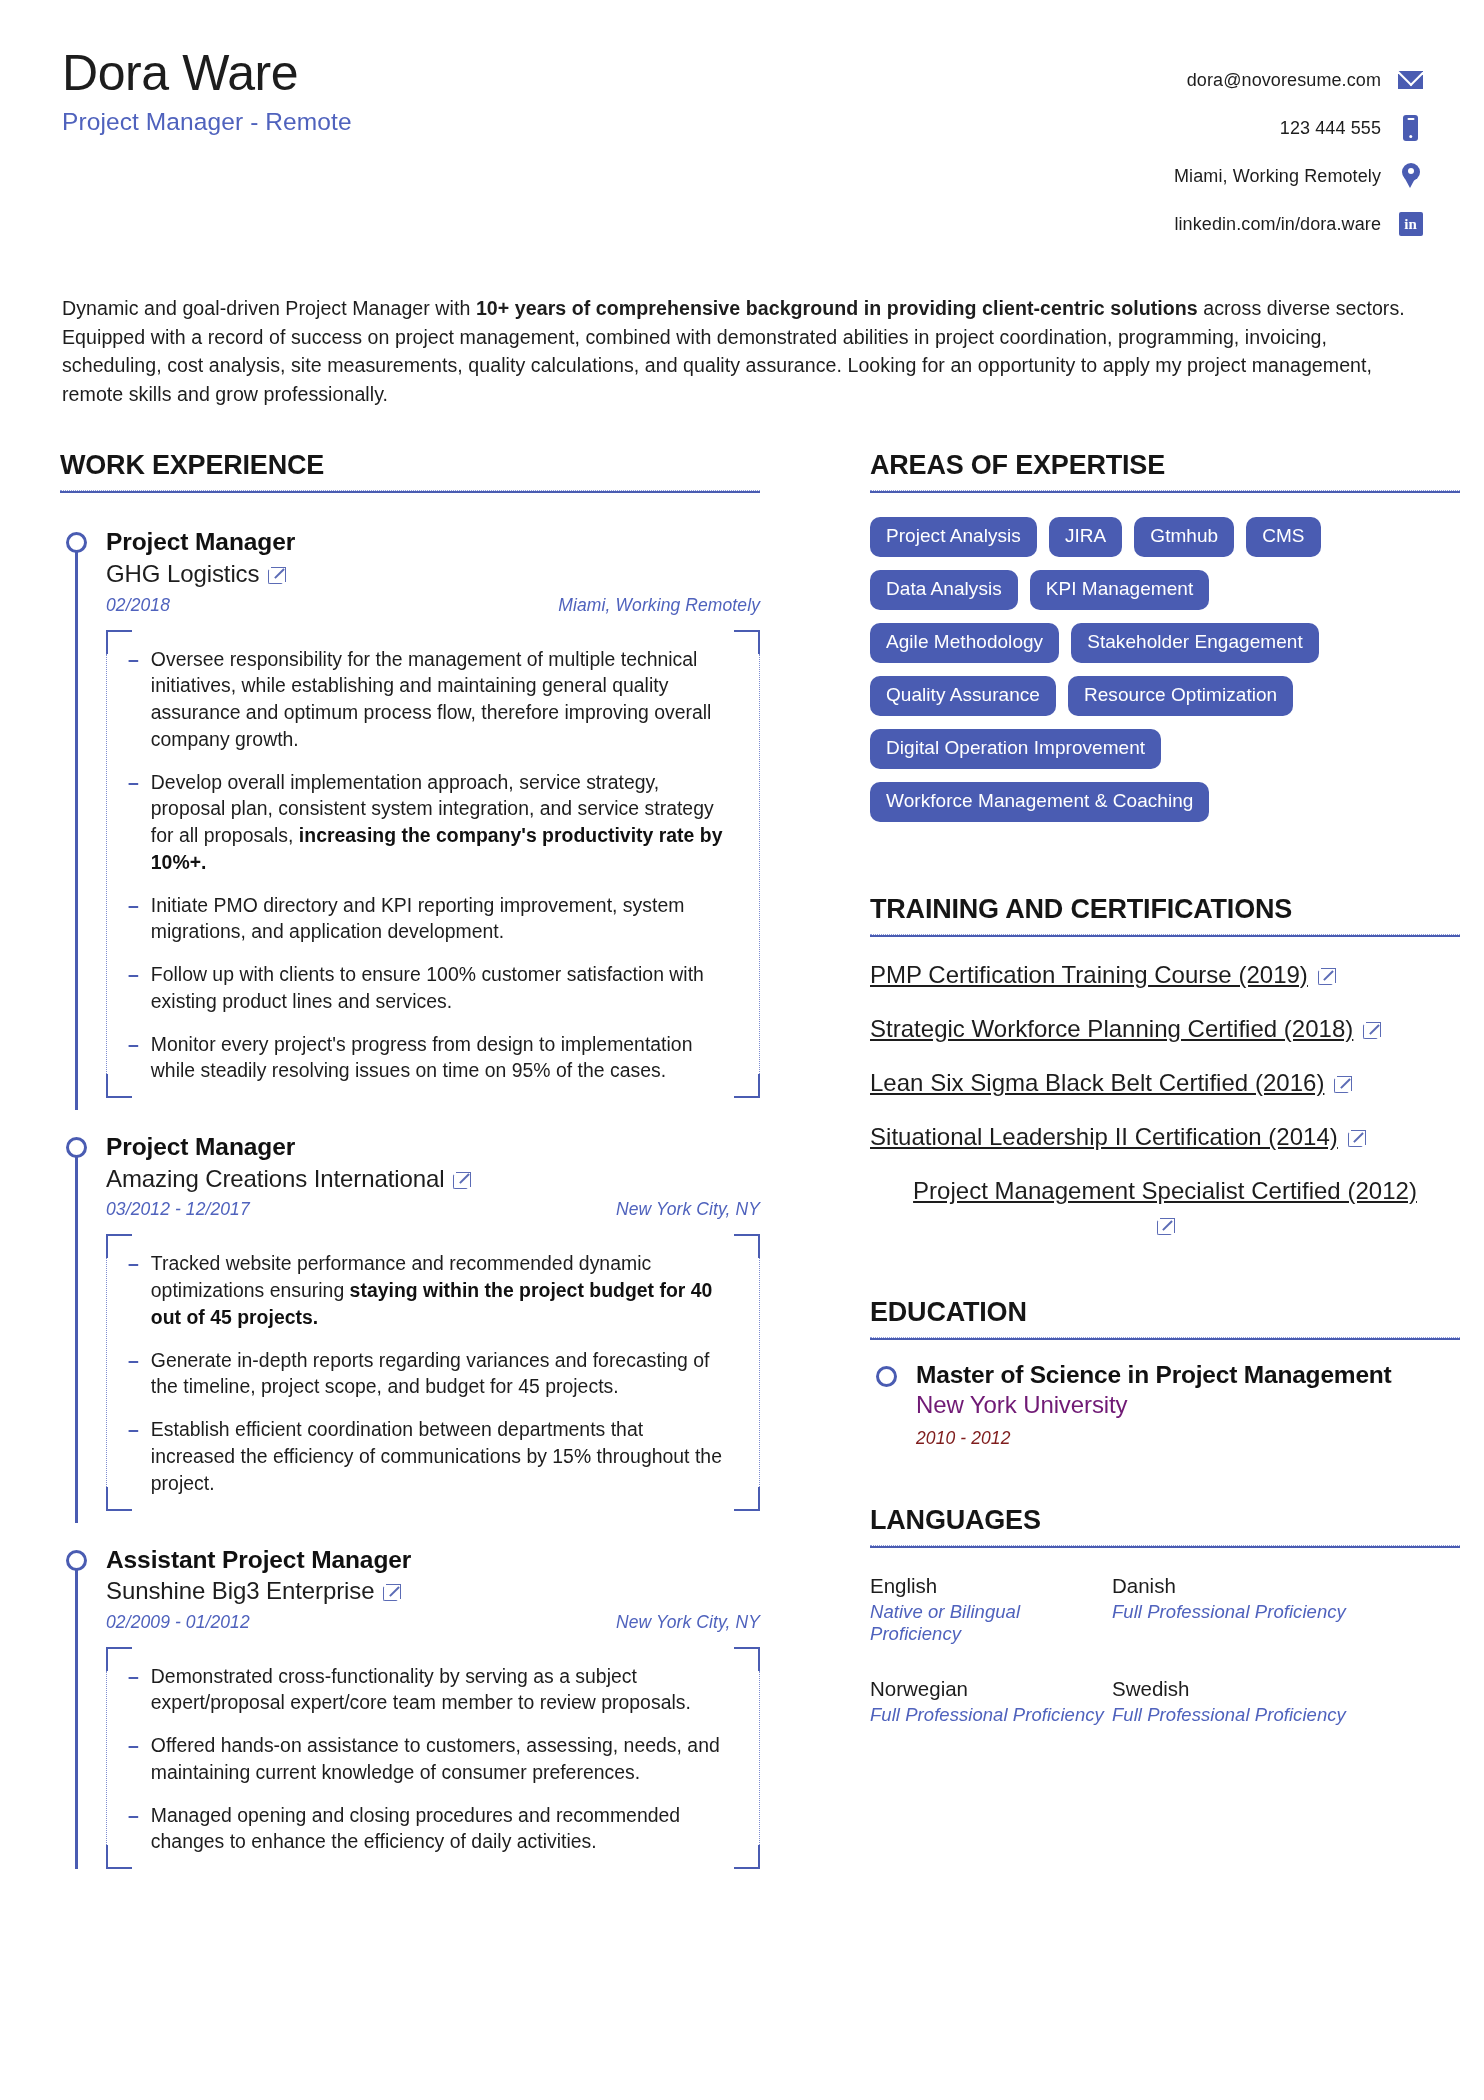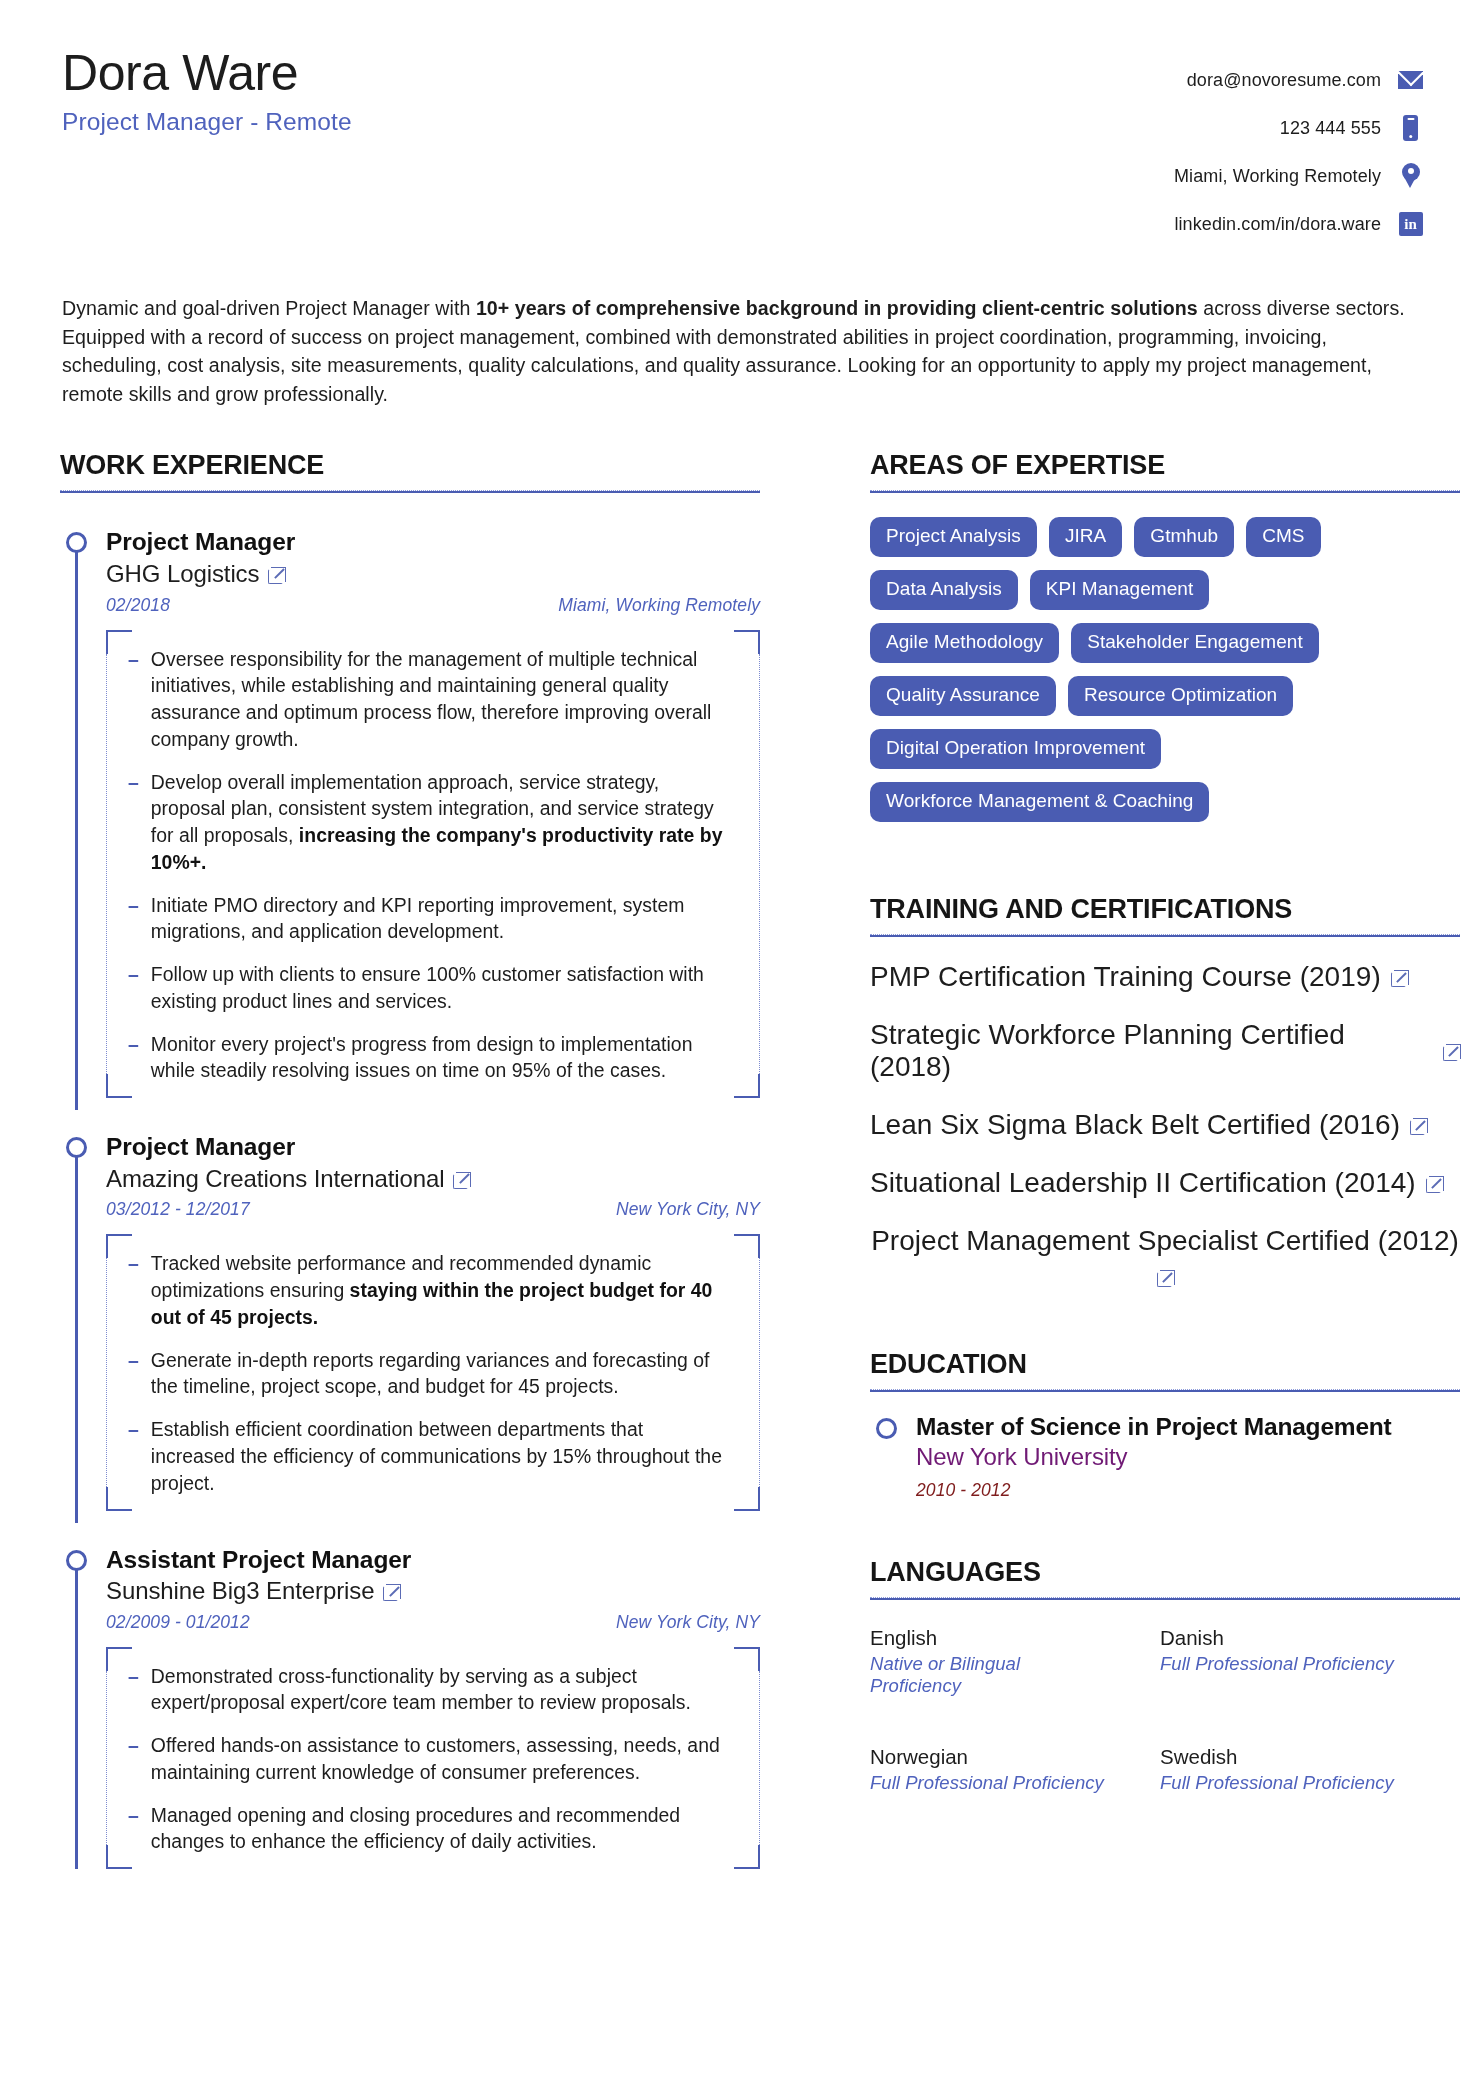--- a/index.html
+++ b/index.html
@@ -235,22 +235,22 @@
     padding: 9px 16px 11px 16px;
     font-size: 19px; line-height: 1.05;
     letter-spacing: 0.05px;
     white-space: nowrap;
   }
 
   
   .cert-list { margin-top: 24px; }
   .cert-item {
     display: flex; align-items: center; gap: 10px;
-    font-size: 28px; color: #1d1d1d;
-    margin-bottom: 26px; letter-spacing: 0.02px;
+    font-size: 24px; color: #1d1d1d;
+    margin-bottom: 26px; letter-spacing: 0.02px; text-decoration: underline;
   }
   .cert-item:last-child { margin-bottom: 8px; flex-direction: column; }
 
   
   .edu { position: relative; padding-left: 46px; margin-top: 20px; }
   .edu .tl-dot {
     position: absolute; left: 6px; top: 6px;
     width: 21px; height: 21px; border-radius: 50%;
     border: 3.6px solid #4a5cb2; background: #ffffff;
   }
@@ -265,21 +265,20 @@
   .edu-dates {
     font-size: 17.5px; font-style: italic; color: #7f1d1d;
     margin-top: 8px; letter-spacing: 0.1px;
   }
 
   
   .langs {
     margin-top: 26px;
     display: grid; grid-template-columns: 242px 1fr;
     row-gap: 32px;
-    gap: 48px;
   }
   .lang-name { font-size: 20.5px; color: #1d1d1d; }
   .lang-level {
     font-size: 18.5px; font-style: italic; color: #4f62bd;
     margin-top: 3px; letter-spacing: 0.05px;
   }
 
   .mt-70 { margin-top: 72px; }
   .mt-62 { margin-top: 62px; }
   .mt-50 { margin-top: 56px; }

